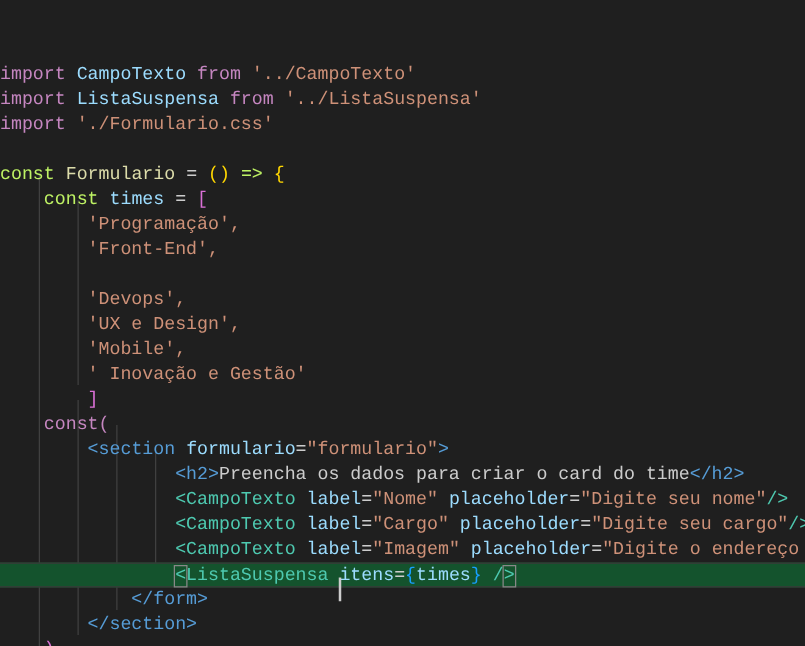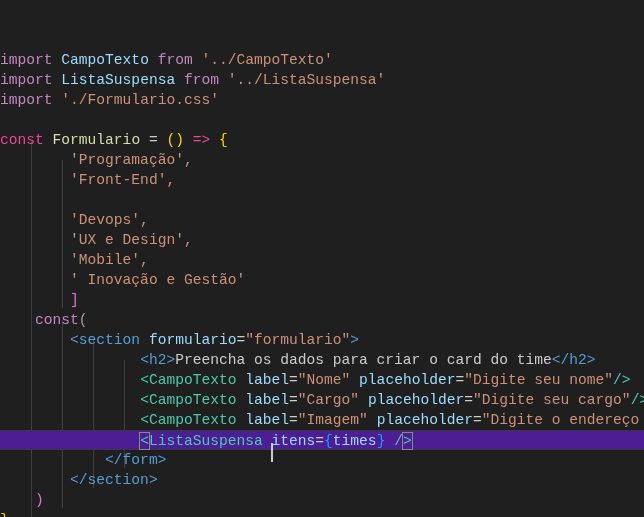--- a/index.html
+++ b/index.html
@@ -28,39 +28,39 @@
   }
   .line {
     position: relative;
     height: 20px;
     white-space: pre;
     color: #cccccc;
     padding-left: 0px;
     box-sizing: border-box;
   }
   .line.current {
-    background: #4c1d95;
+    background: #14532d;
     border-top: 1px solid #3a3a3a;
     border-bottom: 1px solid #3a3a3a;
     height: 20px;
   }
   .indent-guides {
     position: absolute;
     left: 0; top: 0;
     width: 644px; height: 517px;
     pointer-events: none;
   }
   .guide {
     position: absolute;
     width: 1px;
     background: #404040;
   }
   
   .kw      { color: #C586C0; }  
-  .kw2     { color: #ec4899; }  
+  .kw2     { color: #bef264; }  
   .ident   { color: #9CDCFE; }  
   .fnname  { color: #DCDCAA; }  
   .str     { color: #CE9178; }  
   .tag     { color: #569CD6; }  
   .comp    { color: #4EC9B0; }  
   .punc    { color: #CCCCCC; }  
   .br-y    { color: #FFD700; }  
   .br-p    { color: #DA70D6; }  
   .br-b    { color: #179FFF; }  
   .txt     { color: #CCCCCC; }  
@@ -101,20 +101,21 @@
     <div class="line"><span class="kw">import</span><span class="txt"> </span><span class="ident">CampoTexto</span><span class="txt"> </span><span class="kw">from</span><span class="txt"> </span><span class="str">'../CampoTexto'</span></div>
 
     <div class="line"><span class="kw">import</span><span class="txt"> </span><span class="ident">ListaSuspensa</span><span class="txt"> </span><span class="kw">from</span><span class="txt"> </span><span class="str">'../ListaSuspensa'</span></div>
 
     <div class="line"><span class="kw">import</span><span class="txt"> </span><span class="str">'./Formulario.css'</span></div>
 
     <div class="line"> </div>
 
     <div class="line"><span class="kw2">const</span><span class="txt"> </span><span class="fnname">Formulario</span><span class="txt"> </span><span class="punc">=</span><span class="txt"> </span><span class="br-y">()</span><span class="txt"> </span><span class="kw2">=&gt;</span><span class="txt"> </span><span class="br-y">{</span></div>
 
+    <div class="line"><span class="txt">    </span><span class="kw2">const</span><span class="txt"> </span><span class="ident">times</span><span class="txt"> </span><span class="punc">=</span><span class="txt"> </span><span class="br-p">[</span></div>
 
     <div class="line"><span class="txt">        </span><span class="str">'Programação',</span></div>
 
     <div class="line"><span class="txt">        </span><span class="str">'Front-End',</span></div>
 
     <div class="line"><span class="txt">        </span></div>
 
     <div class="line"><span class="txt">        </span><span class="str">'Devops',</span></div>
 
     <div class="line"><span class="txt">        </span><span class="str">'UX e Design',</span></div>

